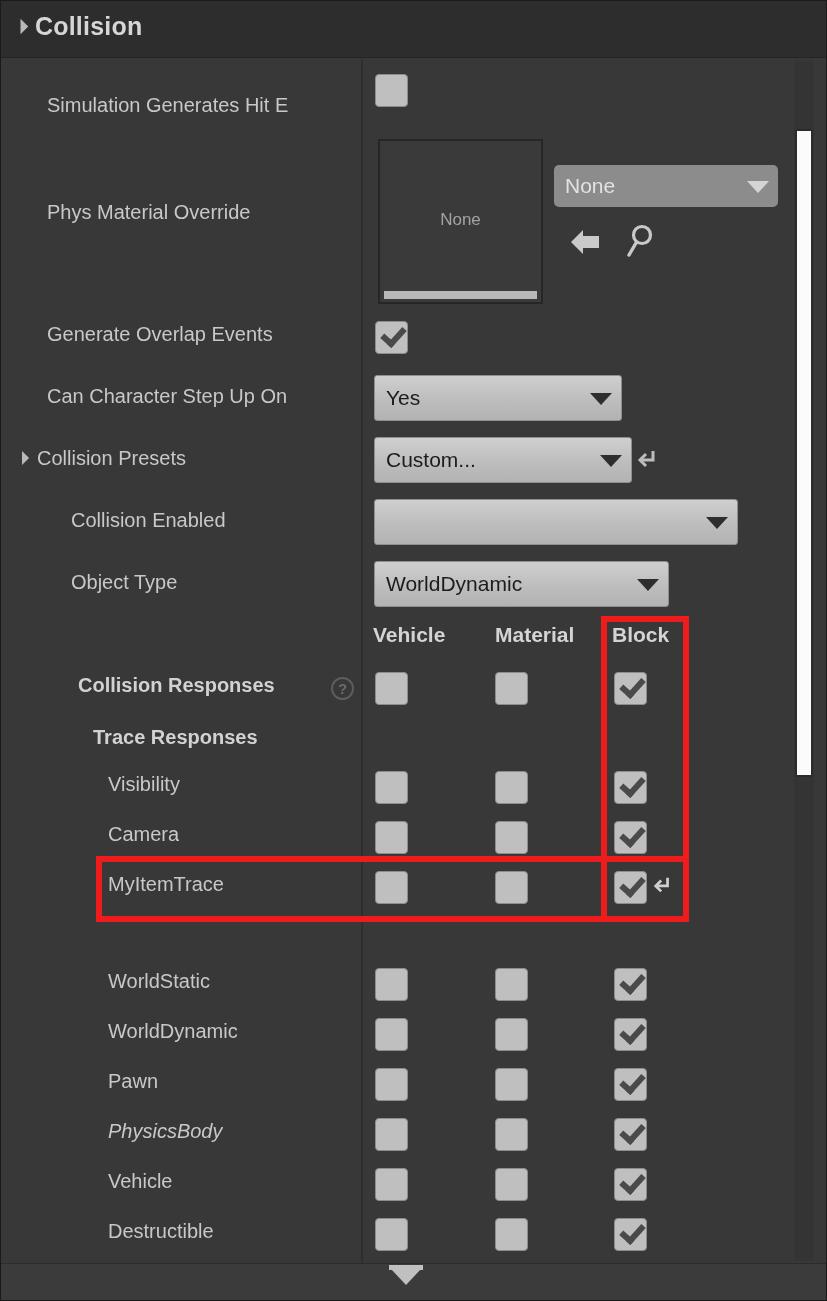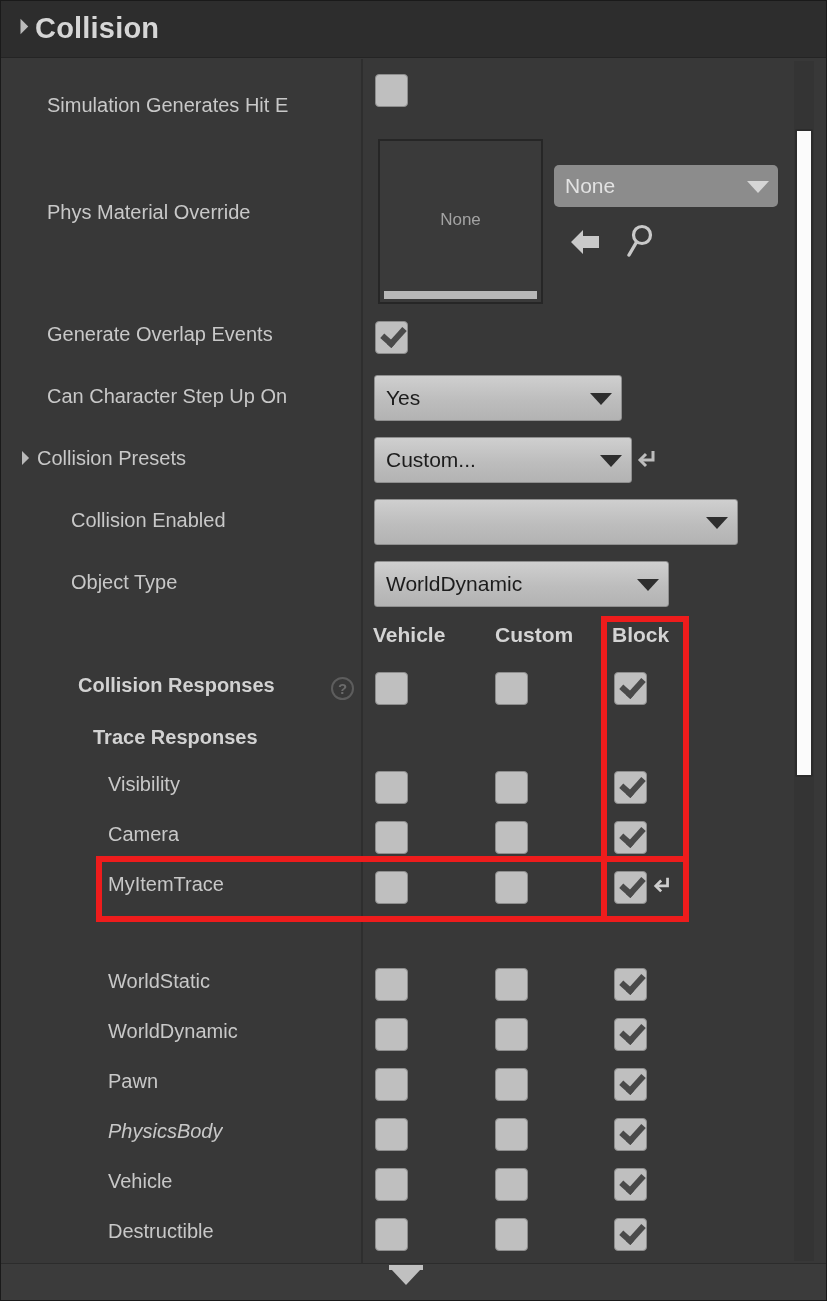--- a/index.html
+++ b/index.html
@@ -44,21 +44,21 @@
     position: absolute;
     left: 14px; top: 20px;
     width: 0; height: 0;
     border-left: 11px solid #b9b9b9;
     border-top: 11px solid transparent;
     transform: rotate(-135deg);
   }
   .cat-title {
     position: absolute;
     left: 34px; top: 11px;
-    font-size: 29px;
+    font-size: 25px;
     font-weight: bold;
     color: #d6d6d6;
     letter-spacing: 0.2px;
     white-space: nowrap;
   }
 
   
   .row {
     position: absolute;
     left: 0;
@@ -334,21 +334,21 @@
 
   <div class="row" style="top:554px;height:60px;">
     <div class="lbl" style="left:70px;top:16px;">Object Type</div>
     <div class="combo" style="left:373px;top:6px;width:295px;height:46px;">
       <span class="ctext">WorldDynamic</span>
       <span class="carat"></span>
     </div>
   </div>
 
   <div class="colhdr" style="left:372px;top:622px;">Vehicle</div>
-  <div class="colhdr" style="left:494px;top:622px;">Custom</div>
+  <div class="colhdr" style="left:494px;top:622px;">Material</div>
   <div class="colhdr" style="left:611px;top:622px;">Block</div>
 
   <div class="row" style="top:663px;height:52px;">
     <div class="lbl lbl-bold" style="left:77px;top:10px;">Collision Responses</div>
     <div class="help-icon" style="left:330px;top:13px;">?</div>
     <div class="cb" style="left:374px;top:8px;"></div>
     <div class="cb" style="left:494px;top:8px;"></div>
     <div class="cb checked" style="left:613px;top:8px;"></div>
   </div>
 

